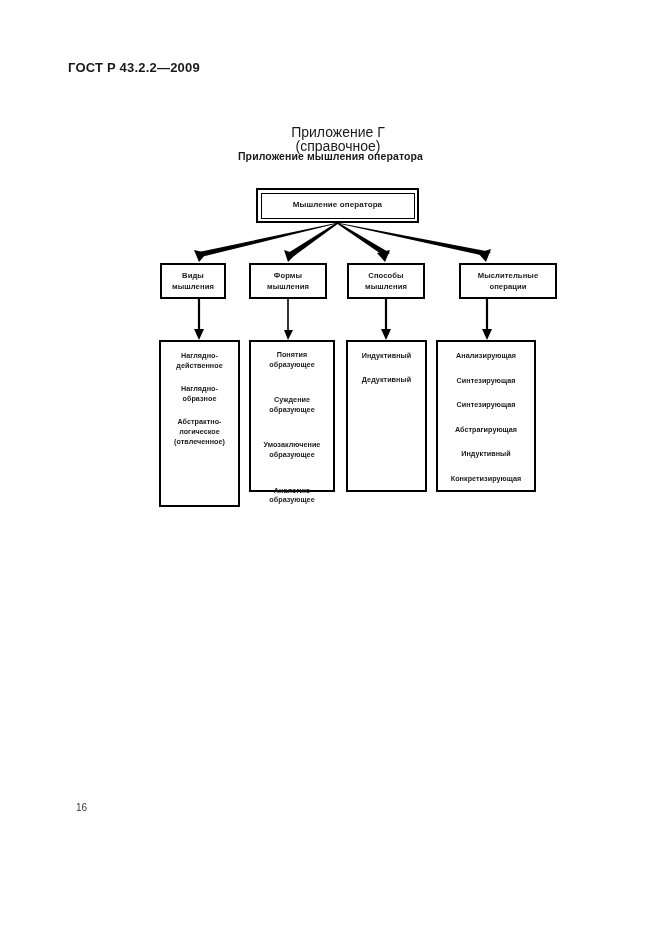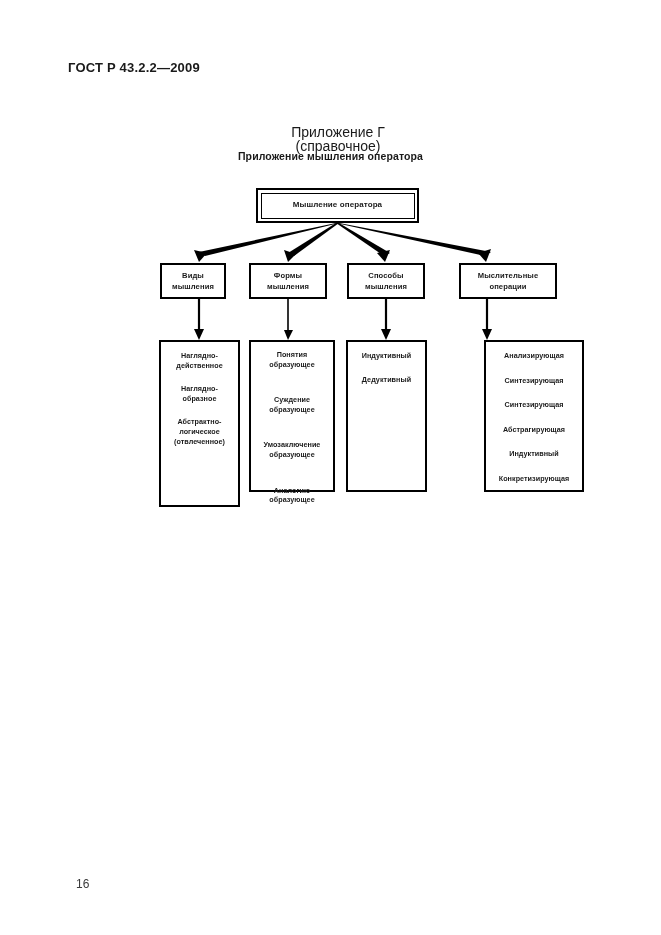--- a/index.html
+++ b/index.html
@@ -133,22 +133,22 @@
     top: 503px;
     text-align: center;
     font-size: 9px;
     letter-spacing: 0.1px;
     color: #262626;
   }
 
   .page-number {
     position: absolute;
     left: 76px;
-    top: 877px;
-    font-size: 12px;
+    top: 802px;
+    font-size: 10px;
     color: #3a3a3a;
   }
 </style>
 </head>
 <body>
 
 <div class="page">
 
   <div class="gost-header">ГОСТ Р 43.2.2—2009</div>
 
@@ -227,21 +227,21 @@
     </div>
   </div>
 
   <div class="node" style="left:346px; top:340px; width:81px; height:152px; padding-top:9px;">
     <div class="item-list" style="position:relative; gap:14px;">
       <span class="item">Индуктивный</span>
       <span class="item">Дедуктивный</span>
     </div>
   </div>
 
-  <div class="node" style="left:436px; top:340px; width:100px; height:152px; padding-top:9px;margin-left:48px;">
+  <div class="node" style="left:436px; top:340px; width:100px; height:152px; padding-top:9px;">
     <div class="item-list" style="position:relative; gap:15px;">
       <span class="item">Анализирующая</span>
       <span class="item">Синтезирующая</span>
       <span class="item">Синтезирующая</span>
       <span class="item">Абстрагирующая</span>
       <span class="item">Индуктивный</span>
       <span class="item">Конкретизирующая</span>
     </div>
   </div>
 

